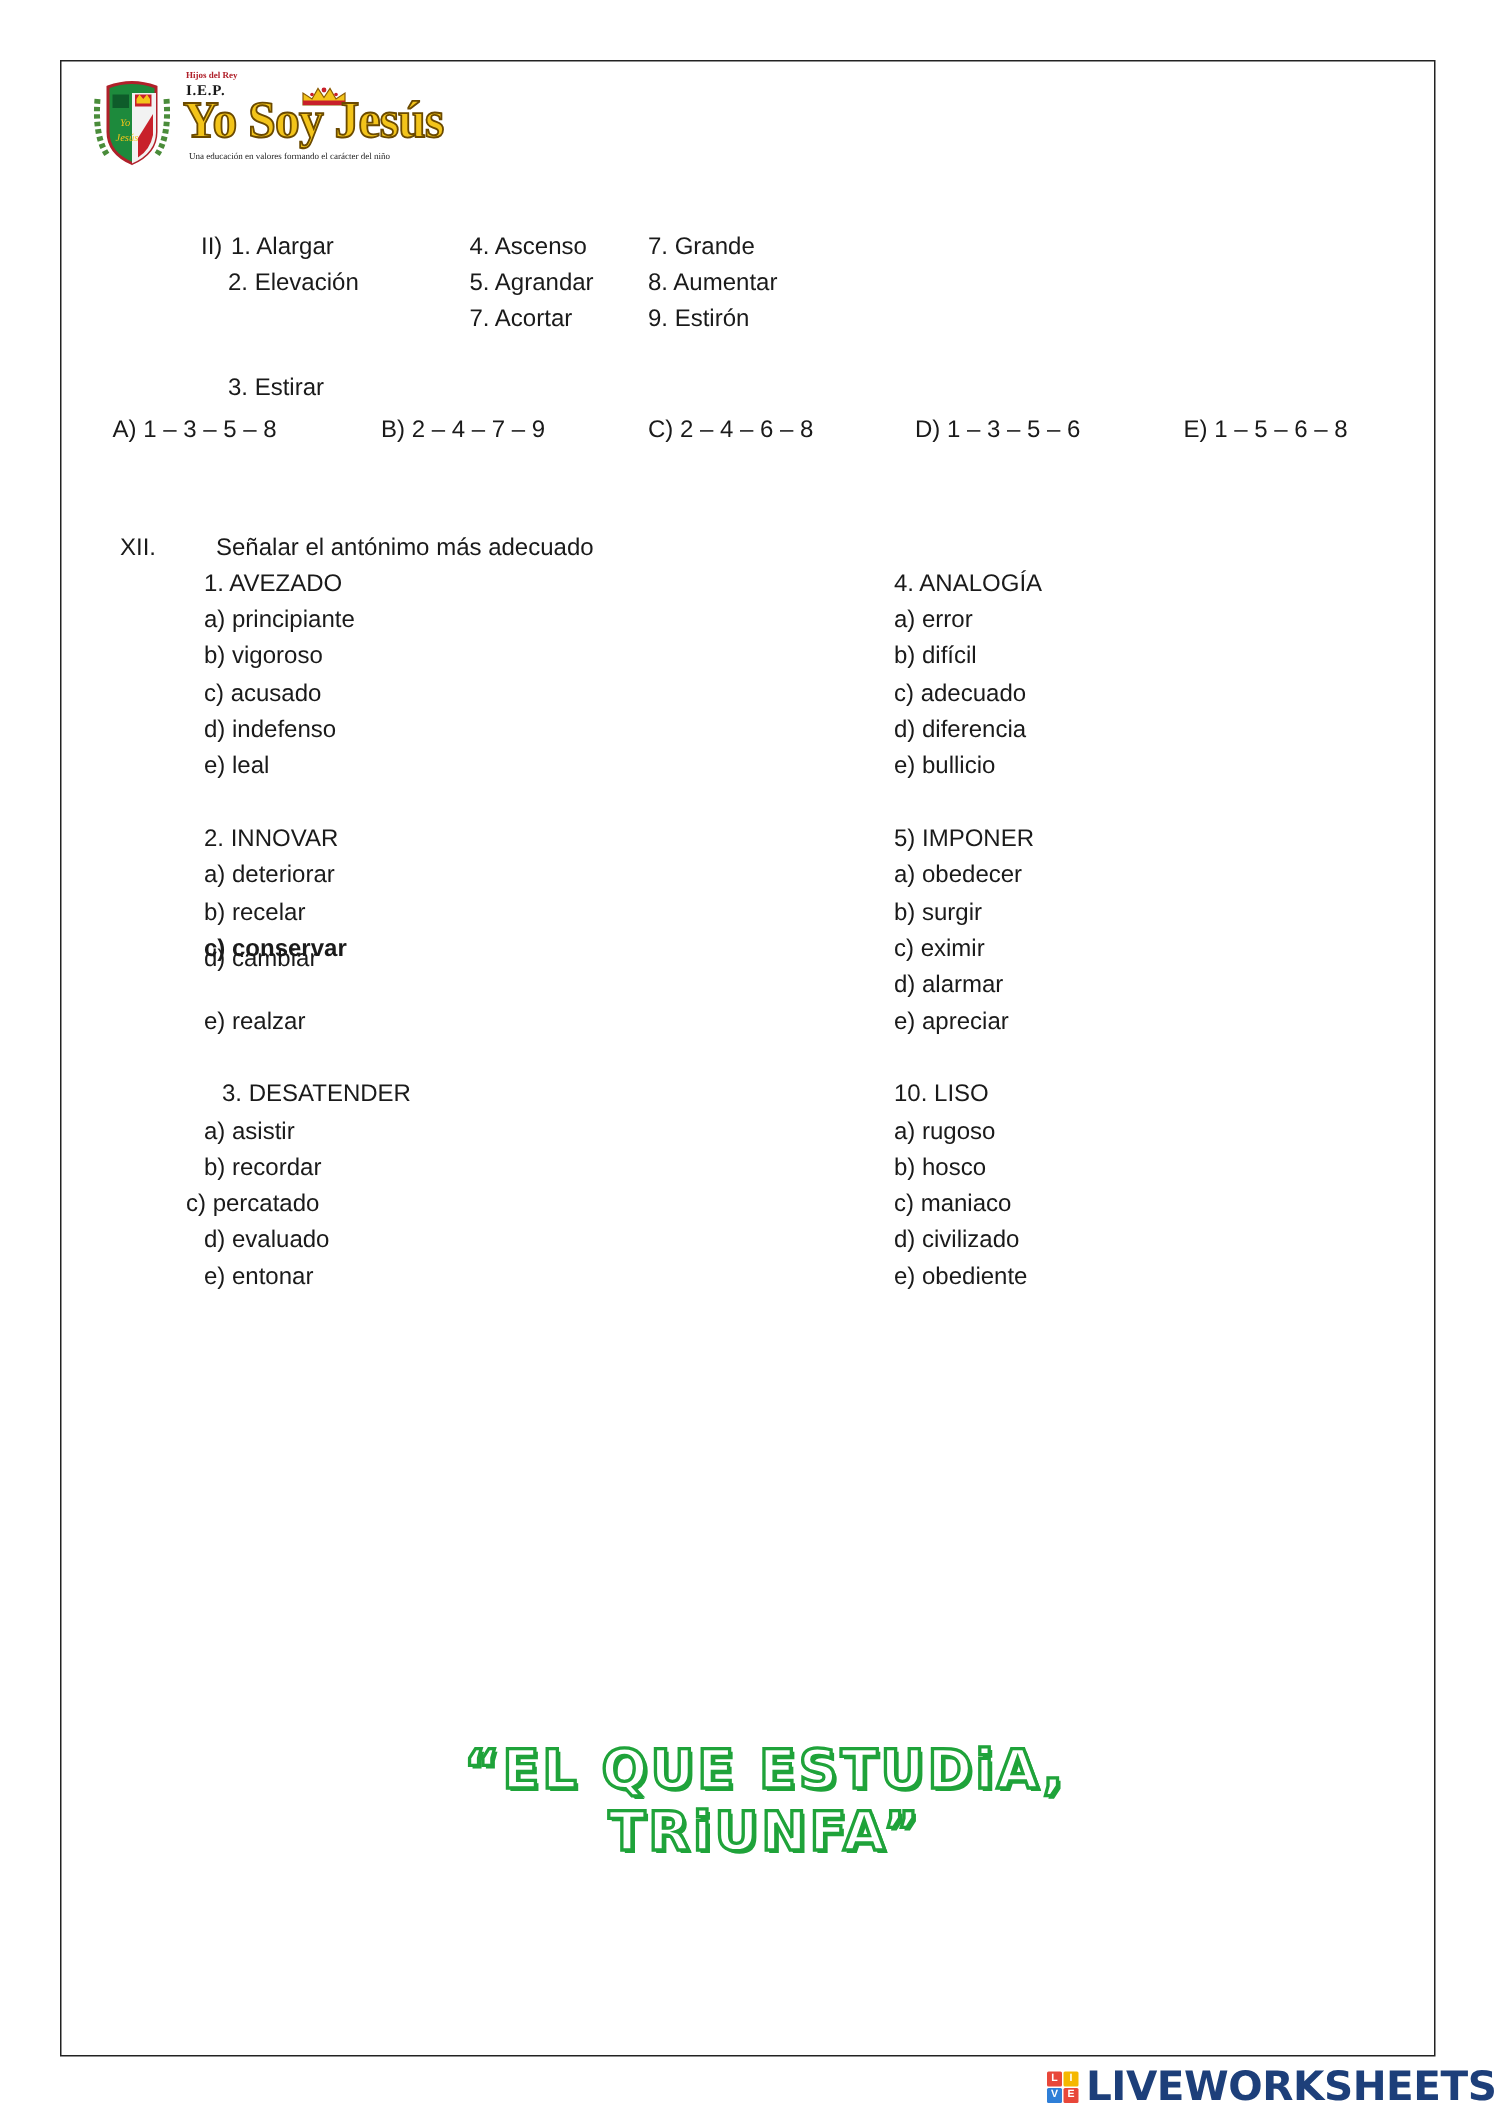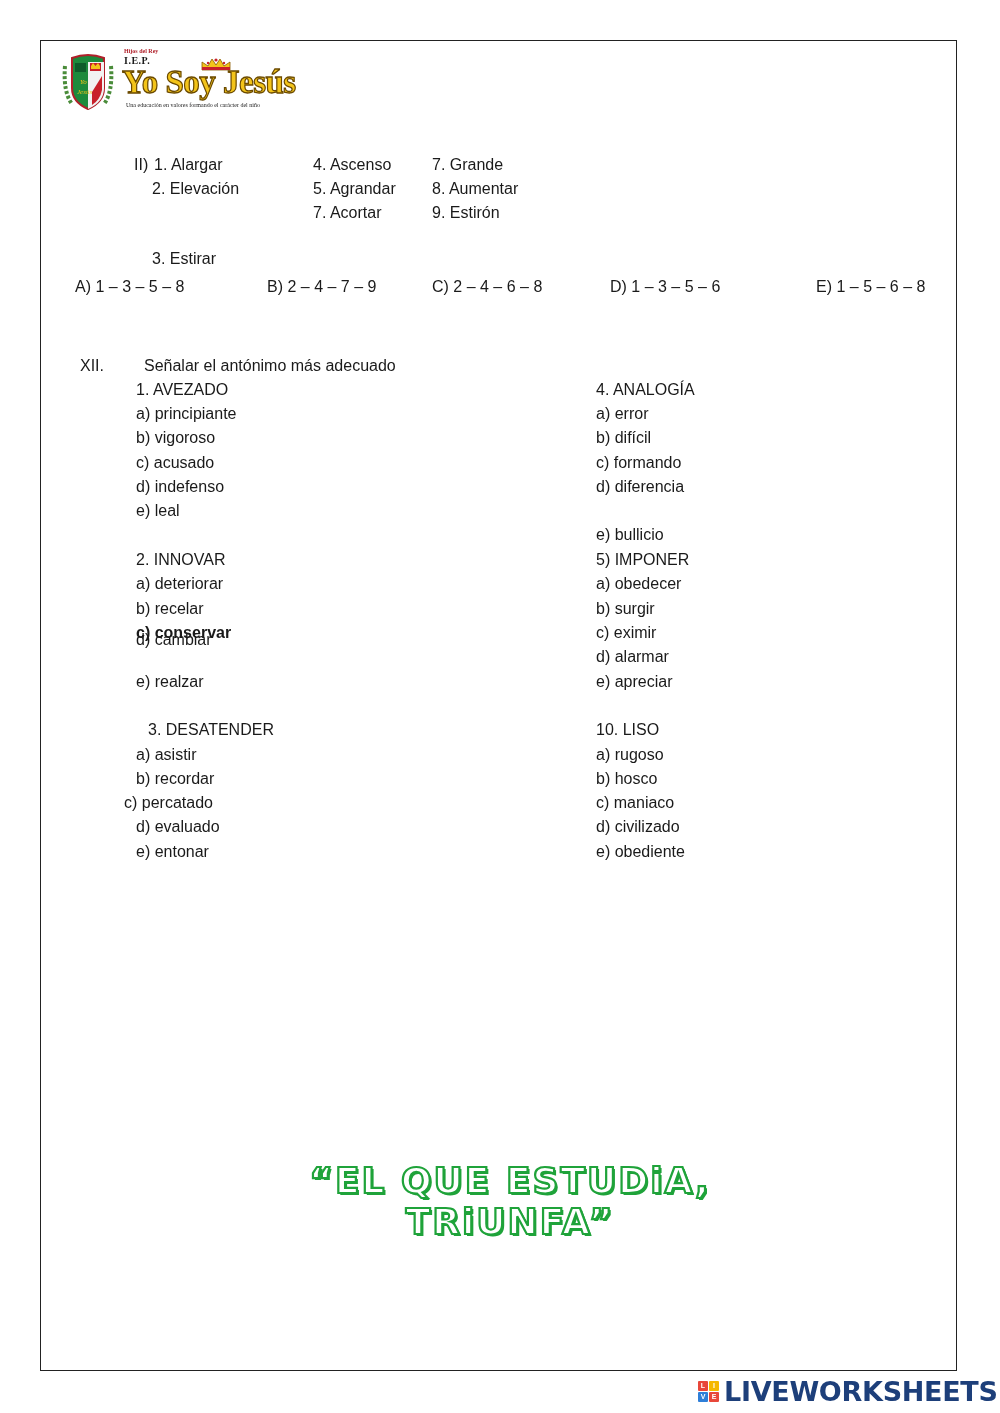--- a/index.html
+++ b/index.html
@@ -74,24 +74,24 @@
 <div class="abs txt" style="left:152px; top:177px;">2. Elevación</div>
 <div class="abs txt" style="left:152px; top:201px;margin-top:46px;">3. Estirar</div>
 <div class="abs txt" style="left:313px; top:153px;">4. Ascenso</div>
 <div class="abs txt" style="left:313px; top:177px;">5. Agrandar</div>
 <div class="abs txt" style="left:313px; top:201px;">7. Acortar</div>
 <div class="abs txt" style="left:432px; top:153px;">7. Grande</div>
 <div class="abs txt" style="left:432px; top:177px;">8. Aumentar</div>
 <div class="abs txt" style="left:432px; top:201px;">9. Estirón</div>
 
 <div class="abs txt" style="left:75px; top:275px;">A) 1 – 3 – 5 – 8</div>
-<div class="abs txt" style="left:254px; top:275px;margin-left:13px;">B) 2 – 4 – 7 – 9</div>
+<div class="abs txt" style="left:254px; top:275px;">B) 2 – 4 – 7 – 9</div>
 <div class="abs txt" style="left:432px; top:275px;">C) 2 – 4 – 6 – 8</div>
 <div class="abs txt" style="left:610px; top:275px;">D) 1 – 3 – 5 – 6</div>
-<div class="abs txt" style="left:816px; top:275px;">E) 1 – 5 – 6 – 8</div>
+<div class="abs txt" style="left:789px; top:275px;">E) 1 – 5 – 6 – 8</div>
 
 <div class="abs txt" style="left:80px; top:354px;">XII.</div>
 <div class="abs txt" style="left:144px; top:354px;">Señalar el antónimo más adecuado</div>
 
 <div class="abs txt" style="left:136px; top:378px;">1. AVEZADO</div>
 <div class="abs txt" style="left:136px; top:402px;">a) principiante</div>
 <div class="abs txt" style="left:136px; top:426px;">b) vigoroso</div>
 <div class="abs txt" style="left:136px; top:451px;">c) acusado</div>
 <div class="abs txt" style="left:136px; top:475px;">d) indefenso</div>
 <div class="abs txt" style="left:136px; top:499px;">e) leal</div>
@@ -106,23 +106,23 @@
 <div class="abs txt" style="left:148px; top:718px;">3. DESATENDER</div>
 <div class="abs txt" style="left:136px; top:743px;">a) asistir</div>
 <div class="abs txt" style="left:136px; top:767px;">b) recordar</div>
 <div class="abs txt" style="left:124px; top:791px;">c) percatado</div>
 <div class="abs txt" style="left:136px; top:815px;">d) evaluado</div>
 <div class="abs txt" style="left:136px; top:840px;">e) entonar</div>
 
 <div class="abs txt" style="left:596px; top:378px;">4. ANALOGÍA</div>
 <div class="abs txt" style="left:596px; top:402px;">a) error</div>
 <div class="abs txt" style="left:596px; top:426px;">b) difícil</div>
-<div class="abs txt" style="left:596px; top:451px;">c) formando</div>
+<div class="abs txt" style="left:596px; top:451px;">c) adecuado</div>
 <div class="abs txt" style="left:596px; top:475px;">d) diferencia</div>
-<div class="abs txt" style="left:596px; top:499px;margin-top:24px;">e) bullicio</div>
+<div class="abs txt" style="left:596px; top:499px;">e) bullicio</div>
 
 <div class="abs txt" style="left:596px; top:548px;">5) IMPONER</div>
 <div class="abs txt" style="left:596px; top:572px;">a) obedecer</div>
 <div class="abs txt" style="left:596px; top:597px;">b) surgir</div>
 <div class="abs txt" style="left:596px; top:621px;">c) eximir</div>
 <div class="abs txt" style="left:596px; top:645px;">d) alarmar</div>
 <div class="abs txt" style="left:596px; top:670px;">e) apreciar</div>
 
 <div class="abs txt" style="left:596px; top:718px;">10. LISO</div>
 <div class="abs txt" style="left:596px; top:743px;">a) rugoso</div>

